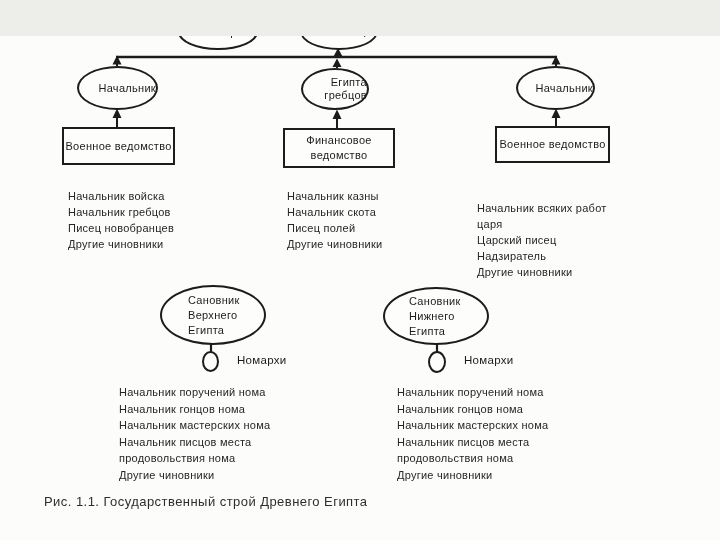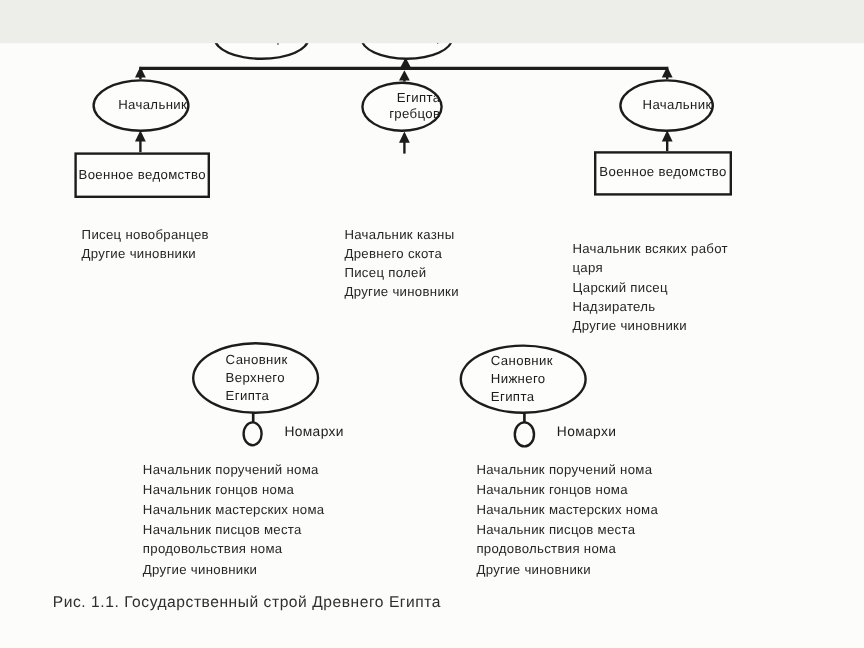--- a/index.html
+++ b/index.html
@@ -99,31 +99,37 @@
     <span class="line-item">Египта</span>
     <span class="line-item">гребцов</span>
   </div>
   <div class="el" style="left:516px; top:66px; width:79px; height:44px;">
     <span>Начальник</span>
   </div>
 
   <div class="rc" style="left:62px; top:127px; width:113px; height:38px;">
     <span>Военное ведомство</span>
   </div>
+  <div class="rc" style="left:283px; top:128px; width:112px; height:40px;">
+    <span class="line-item">Финансовое</span>
+    <span class="line-item">ведомство</span>
+  </div>
   <div class="rc" style="left:495px; top:126px; width:115px; height:37px;">
     <span>Военное ведомство</span>
   </div>
 
   <div class="list" style="left:68px; top:188px;">
+    <span class="line-item">Начальник войска</span>
+    <span class="line-item">Начальник гребцов</span>
     <span class="line-item">Писец новобранцев</span>
     <span class="line-item">Другие чиновники</span>
   </div>
   <div class="list" style="left:287px; top:188px;">
     <span class="line-item">Начальник казны</span>
-    <span class="line-item">Древнего скота</span>
+    <span class="line-item">Начальник скота</span>
     <span class="line-item">Писец полей</span>
     <span class="line-item">Другие чиновники</span>
   </div>
   <div class="list" style="left:477px; top:188px;margin-top:12px;">
     <span class="line-item">Начальник всяких работ</span>
     <span class="line-item">царя</span>
     <span class="line-item">Царский писец</span>
     <span class="line-item">Надзиратель</span>
     <span class="line-item">Другие чиновники</span>
   </div>

